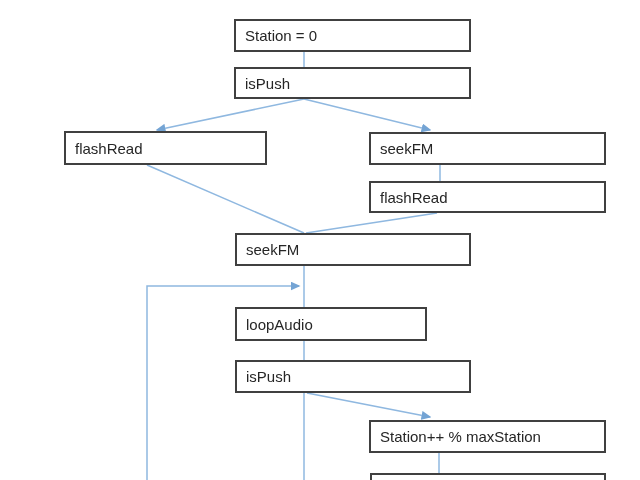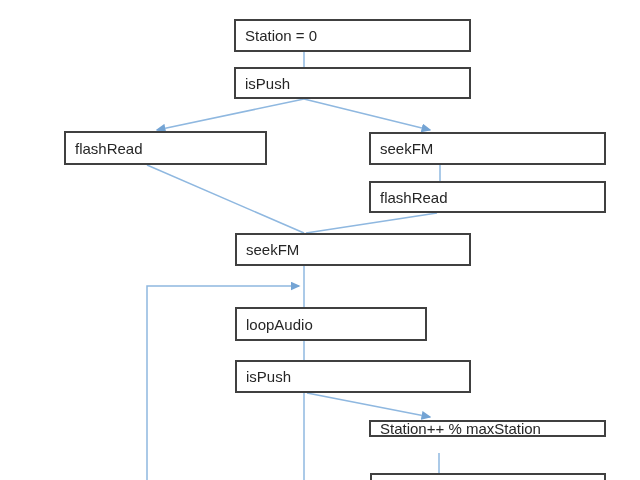--- a/index.html
+++ b/index.html
@@ -73,17 +73,17 @@
   <div class="node" style="left:321px;top:132px;width:237px;height:33px">seekFM</div>
 
   <div class="node" style="left:321px;top:181px;width:237px;height:32px">flashRead</div>
 
   <div class="node" style="left:187px;top:233px;width:236px;height:33px">seekFM</div>
 
   <div class="node" style="left:187px;top:307px;width:192px;height:34px">loopAudio</div>
 
   <div class="node" style="left:187px;top:360px;width:236px;height:33px">isPush</div>
 
-  <div class="node" style="left:321px;top:420px;width:237px;height:17px">Station++ % maxStation</div>
+  <div class="node" style="left:321px;top:420px;width:237px;height:33px">Station++ % maxStation</div>
 
   <div class="node" style="left:322px;top:473px;width:236px;height:30px"></div>
 
 </div>
 
 </body></html>

